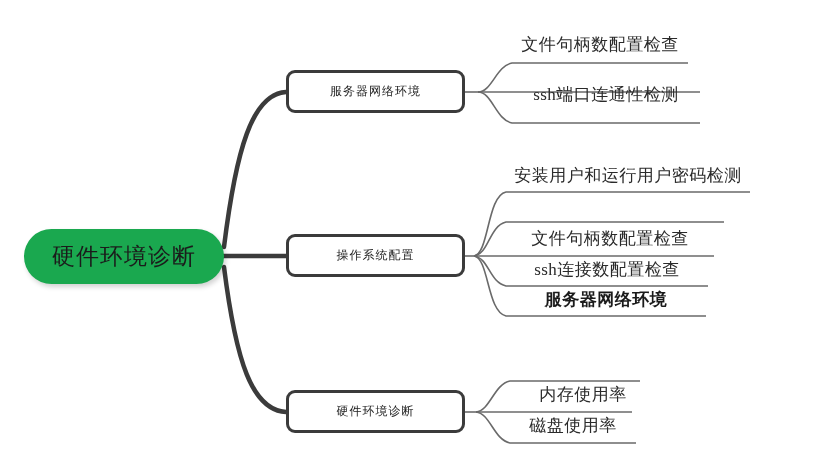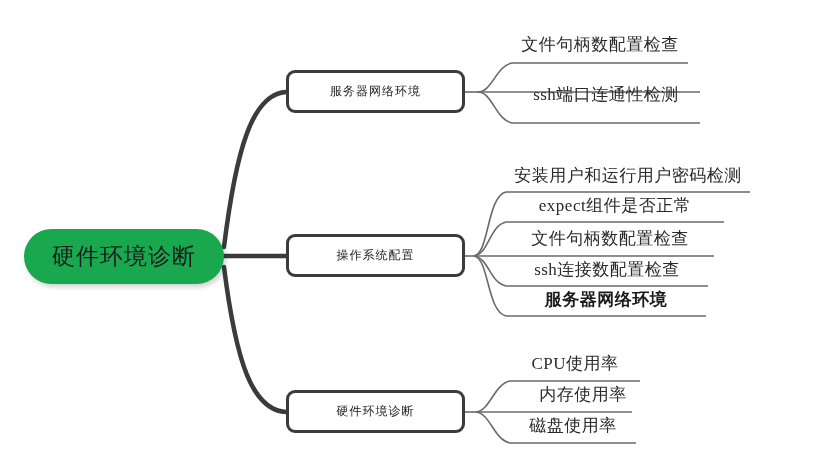--- a/index.html
+++ b/index.html
@@ -130,39 +130,33 @@
   <div class="leaf" style="left:512px; top:61px; width:188px;margin-top:20px;">
     <span class="leaf-label">ssh端口连通性检测</span>
   </div>
 
   <div class="branch-node" style="top:234px;">
     <span class="branch-label">操作系统配置</span>
   </div>
   <div class="leaf" style="left:506px; top:162px; width:244px;">
     <span class="leaf-label">安装用户和运行用户密码检测</span>
   </div>
-  <div class="leaf" style="left:506px; top:192px; width:218px;">
-    <span class="leaf-label">expect组件是否正常</span>
-  </div>
   <div class="leaf" style="left:506px; top:225px; width:208px;">
     <span class="leaf-label">文件句柄数配置检查</span>
   </div>
   <div class="leaf" style="left:506px; top:256px; width:202px;">
     <span class="leaf-label">ssh连接数配置检查</span>
   </div>
   <div class="leaf leaf-strong" style="left:506px; top:286px; width:200px;">
     <span class="leaf-label">服务器网络环境</span>
   </div>
 
   <div class="branch-node" style="top:390px;">
     <span class="branch-label">硬件环境诊断</span>
   </div>
-  <div class="leaf" style="left:510px; top:350px; width:130px;">
-    <span class="leaf-label">CPU使用率</span>
-  </div>
   <div class="leaf" style="left:522px; top:381px; width:122px;">
     <span class="leaf-label">内存使用率</span>
   </div>
   <div class="leaf" style="left:510px; top:412px; width:126px;">
     <span class="leaf-label">磁盘使用率</span>
   </div>
 
 </div>
 
 </body></html>

